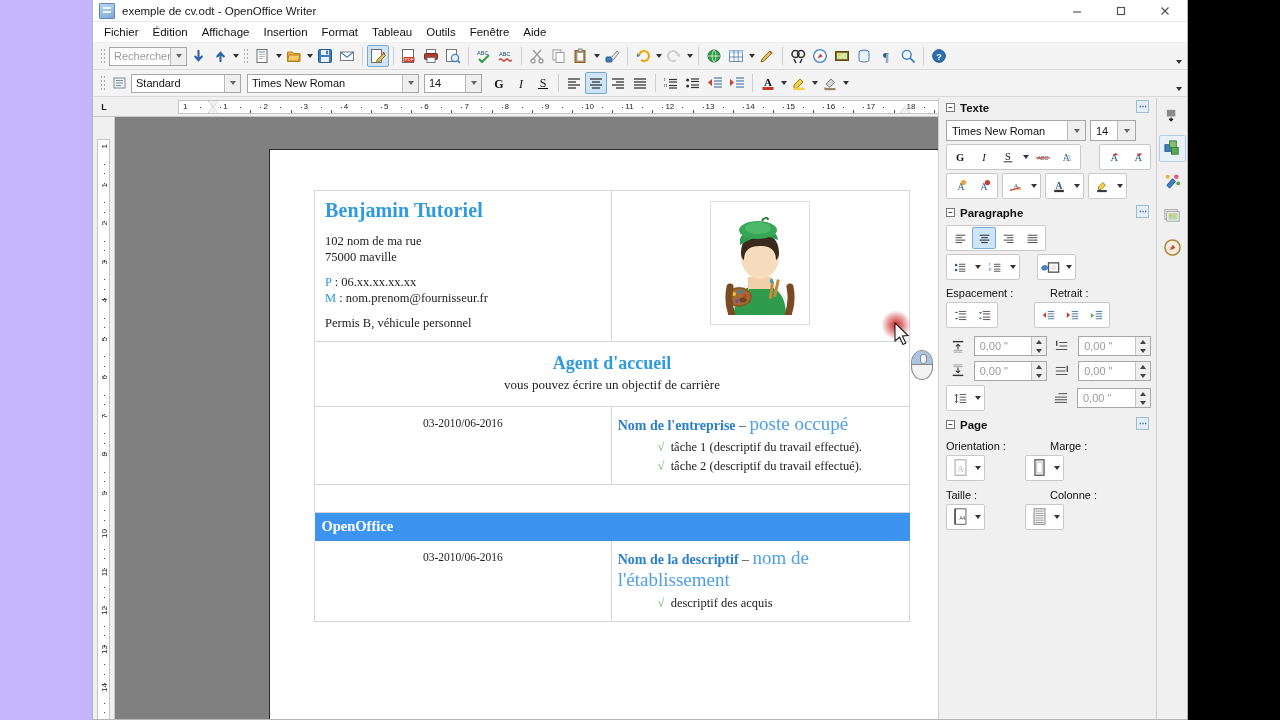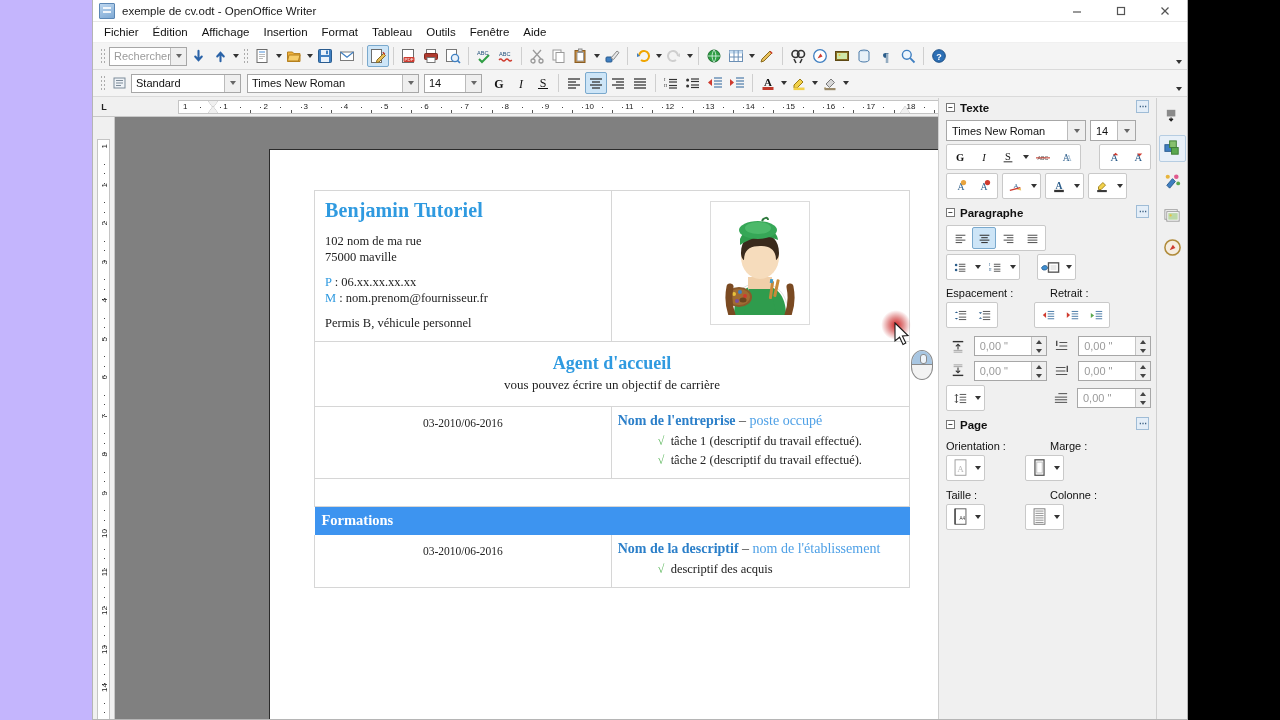--- a/index.html
+++ b/index.html
@@ -232,21 +232,21 @@
   .entry td { border:1px solid #d6d6d6; border-top:none; }
   .entry .date {
     width:134px; text-align:center; font-family:"Liberation Serif", serif;
     font-size:11.5px; color:#222; padding-top:10px;
   }
   .entry .body { padding:6px 6px 8px 6px; }
   .entry .org {
     font-family:"Liberation Serif", serif; font-size:14px; font-weight:bold;
     color:#2b7fc9; margin-bottom:3px;
   }
-  .entry .org .role { color:#4ea0e6; font-weight:normal; font-size:14px;}
+  .entry .org .role { color:#4ea0e6; font-weight:normal; font-size:19px;}
   .entry .org .dash { color:#444; font-weight:normal; }
   .entry ul { list-style:none; margin:0; padding:0 0 0 40px; }
   .entry li {
     font-family:"Liberation Serif", serif; font-size:12.5px; color:#222;
     line-height:19px; position:relative; padding-left:13px;
   }
   .entry li::before{
     content:"\221A"; position:absolute; left:0; top:0; color:#5eb85e; font-size:12px;
   }
   
@@ -973,21 +973,21 @@
                     <li>tâche 2 (descriptif du travail effectué).</li>
                   </ul>
                 </td>
               </tr>
 
               <tr class="spacer-row">
                 <td colspan="2"></td>
               </tr>
 
               <tr>
-                <td colspan="2" class="section-bar">Formations</td>
+                <td colspan="2" class="section-bar">OpenOffice</td>
               </tr>
               <tr class="entry">
                 <td class="date">03-2010/06-2016</td>
                 <td class="body">
                   <div class="org">
                     <span>Nom de la descriptif</span>
                     <span class="dash">–</span>
                     <span class="role">nom de l'établissement</span>
                   </div>
                   <ul>

